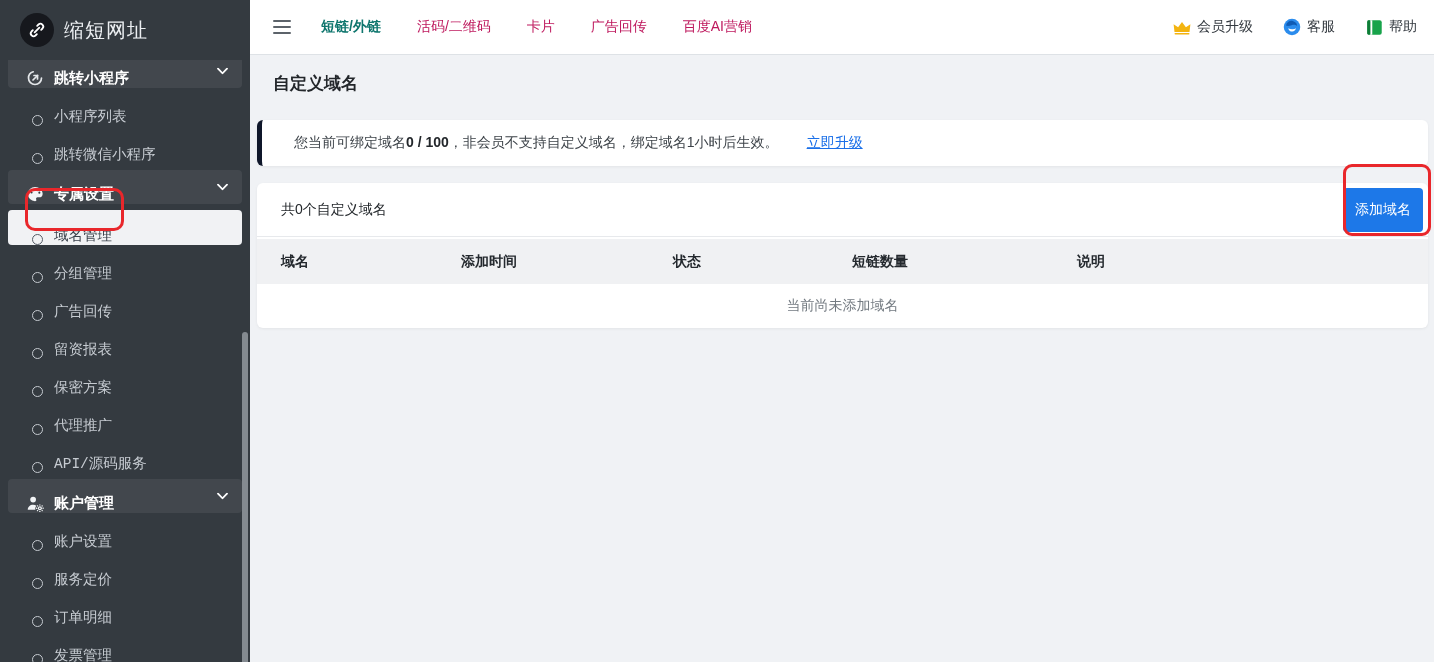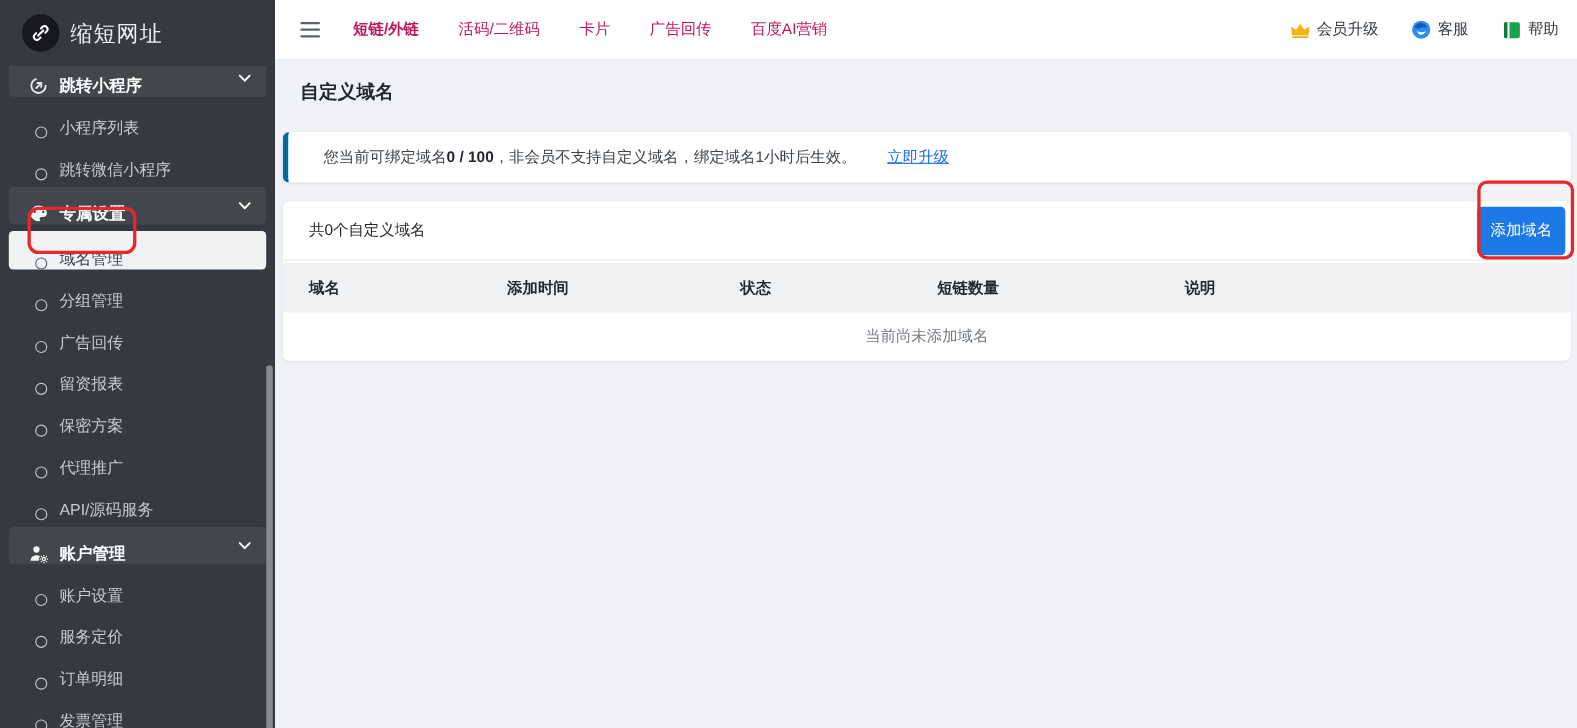--- a/index.html
+++ b/index.html
@@ -10,48 +10,48 @@
   
   .sidebar { position:relative; width:250px; height:662px; background:#343a40; flex:0 0 250px; overflow:hidden; z-index:5; }
   .brand { position:relative; z-index:3; height:60px; background:#343a40; display:flex; align-items:center; padding-left:20px; }
   .brand-icon { width:34px; height:34px; border-radius:50%; background:#16181d; display:flex; align-items:center; justify-content:center; }
   .brand-title { color:#eceff2; font-size:20px; margin-left:10px; letter-spacing:1px; }
   .nav-menu { position:relative; z-index:1; margin-top:-6px; padding:0 8px; }
   .nav-item { position:relative; height:32px; margin-bottom:6px; border-radius:4px; display:flex; align-items:flex-end; cursor:pointer; }
   .nav-item.section { background:rgba(255,255,255,.07); height:34px; padding-left:17px; }
   .nav-item.section .s-label { color:#fff; font-weight:bold; font-size:15px; margin-left:9px; }
   .nav-item.child { padding-left:24px; }
-  .nav-item.child .s-label { color:#c6cbd1; font-size:14.5px; margin-left:11px; }
+  .nav-item.child .s-label { color:#c6cbd1; font-size:14.5px; margin-left:11px;font-family:Liberation Mono, monospace; }
   .nav-item.child.active { background:#f1f2f4; height:35px; }
   .nav-item.child.active .s-label { color:#39404a; }
   .dot { width:11px; height:11px; border:1.6px solid #c6cbd1; border-radius:50%; flex:0 0 11px; }
   .nav-item.child.active .dot { border-color:#555c66; }
   .s-icon { width:20px; height:20px; display:flex; align-items:center; justify-content:center; }
   .chev { position:absolute; right:14px; top:50%; transform:translateY(-50%); display:flex; }
   .side-scrollbar { position:absolute; left:242px; top:332px; width:6px; height:330px; background:#848a90; border-radius:3px 3px 0 0; z-index:4; }
 
   
   .right-col { flex:1; display:flex; flex-direction:column; min-width:0; }
 
   
   .navbar { height:55px; background:#fff; border-bottom:1px solid #dee2e6; display:flex; align-items:center; padding:0 17px 0 23px; flex:0 0 55px; }
   .hamburger { width:18px; height:14px; display:flex; flex-direction:column; justify-content:space-between; cursor:pointer; }
   .hamburger span { display:block; height:2px; background:#5c636a; border-radius:1px; }
   .nav-tabs { display:flex; align-items:center; margin-left:30px; gap:36px; }
   .nav-tab { color:#be185d; cursor:pointer; white-space:nowrap; }
-  .nav-tab.active { color:#be185d; font-weight:bold; }
+  .nav-tab.active { color:#0f766e; font-weight:bold; }
   .nav-actions { margin-left:auto; display:flex; align-items:center; gap:30px; }
   .nav-action { display:flex; align-items:center; gap:6px; color:#343a40; cursor:pointer; white-space:nowrap; }
   .nav-action .a-icon { width:18px; height:18px; display:flex; align-items:center; justify-content:center; }
 
   
   .content { flex:1; padding:0 6px 0 7px; background:#f0f2f5; }
   .page-title { font-size:17px; font-weight:bold; color:#23272b; margin:17px 0 0 16px; }
 
-  .notice-card { margin-top:25px; height:46px; background:#fff; border-radius:6px; border-left:5px solid #0369a1;
+  .notice-card { margin-top:25px; height:46px; background:#fff; border-radius:6px; border-left:5px solid #0f172a;
                  box-shadow:0 1px 3px rgba(0,0,0,.06); display:flex; align-items:center; padding:0 20px 0 32px; color:#3d4349; }
   .notice-quota { font-weight:bold; color:#23272b; }
   .notice-link { color:#1a6fe8; text-decoration:underline; margin-left:28px; cursor:pointer; }
 
   .table-card { margin-top:17px; background:#fff; border-radius:6px; box-shadow:0 1px 3px rgba(0,0,0,.06); overflow:hidden; }
   .card-header { height:54px; display:flex; align-items:center; justify-content:space-between; padding:0 5px 0 24px; border-bottom:1px solid #e7e9ec; }
   .count-text { color:#23272b; }
   .add-btn { height:44px; padding:0 12px; background:#1d78e8; color:#fff; font-size:14px; border:none; border-radius:4px; cursor:pointer; font-family:inherit; }
   .thead { margin-top:2px; height:45px; background:#f0f1f3; display:grid; grid-template-columns:180px 212px 179px 225px 113px 1fr; align-items:center; padding-left:12px; }
   .th { padding-left:12px; font-weight:bold; color:#24292e; white-space:nowrap; }

